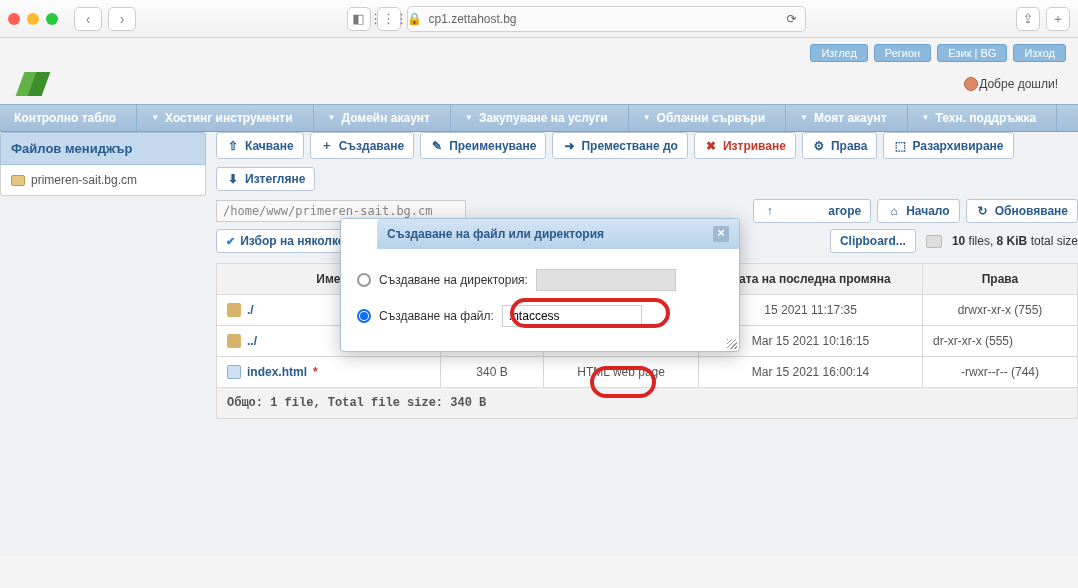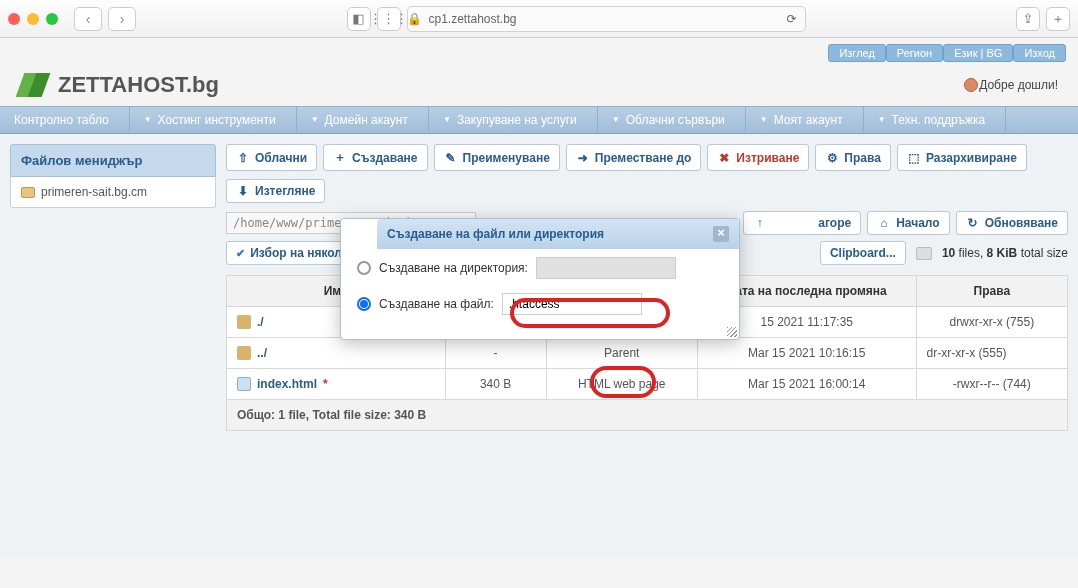--- a/index.html
+++ b/index.html
@@ -9,40 +9,40 @@
 .browser-chrome { background: linear-gradient(to bottom, #fdfdfd, #f0f0f0); height: 38px; display: flex; align-items: center; padding: 0 8px; border-bottom: 1px solid #d0d0d0; gap: 6px; }
 .traffic { display: flex; gap: 7px; margin-right: 10px; }
 .tl { width: 12px; height: 12px; border-radius: 50%; }
 .tl.red { background: #ff5f57; } .tl.yellow { background: #febc2e; } .tl.green { background: #28c840; }
 .nav-btn { width: 28px; height: 24px; border: 1px solid #ccc; border-radius: 5px; background: #fff; display: flex; align-items: center; justify-content: center; color: #888; font-size: 14px; }
 .flex1 { flex: 1; }
 .url-bar { flex: 2; height: 26px; border: 1px solid #d0d0d0; border-radius: 5px; background: #fafafa; display: flex; align-items: center; justify-content: center; font-size: 12px; color: #666; gap: 6px; }
 .small-sq { width: 24px; height: 24px; border: 1px solid #ccc; border-radius: 5px; background: #fff; display: flex; align-items: center; justify-content: center; font-size: 13px; color: #777; }
 
 
-.top-btns { display: flex; justify-content: flex-end; padding: 6px 12px; }
+.top-btns { display: flex; gap: 6px; justify-content: flex-end; padding: 6px 12px; }
 .top-btn { background: #8db9dc; color: #fff; border: 1px solid #6fa3cb; border-radius: 3px; padding: 2px 10px; font-size: 11px; }
 
 
 .site-header { display: flex; align-items: center; justify-content: space-between; padding: 4px 20px 8px; }
 .logo { display: flex; align-items: center; gap: 8px; font-size: 22px; font-weight: 700; color: #555; }
 .logo-mark { width: 30px; height: 24px; position: relative; }
 .logo-mark::before, .logo-mark::after { content: ""; position: absolute; width: 14px; height: 24px; transform: skewX(-20deg); }
 .logo-mark::before { background: #62b246; left: 0; }
 .logo-mark::after { background: #3b8f2a; left: 12px; }
 .welcome { font-size: 12px; display: flex; align-items: center; gap: 1px; color: #444; }
 .user-ic { width: 14px; height: 14px; border-radius: 50%; background: #d86; border: 1px solid #a64; }
 
 
 .menubar { background: linear-gradient(to bottom, #b7cfe4, #a1bdd9); display: flex; border-top: 1px solid #8fb0cf; border-bottom: 1px solid #7ea3c5; }
-.menu-item { padding: 6px 20px 6px 14px; color: #fff; font-size: 12px; font-weight: 400; border-right: 1px solid #8fb0cf; display: flex; align-items: center; gap: 6px; line-height: 1.2; }
+.menu-item { padding: 6px 20px 6px 14px; color: #fff; font-size: 12px; font-weight: 700; border-right: 1px solid #8fb0cf; display: flex; align-items: center; gap: 6px; line-height: 1.2; }
 .menu-item .tri { font-size: 8px; }
 
 
-.main { display: flex; padding: 10px; gap: 10px; background: #eef2f5; height: calc(100% - 38px - 34px - 54px - 38px); }
+.main { display: flex; gap: 10px; background: #eef2f5; height: calc(100% - 38px - 34px - 54px - 38px); }
 .sidebar { width: 206px; }
 .sidebar-head { background: #c4d9ec; border: 1px solid #a6c2da; padding: 8px 10px; font-weight: 700; color: #2a5c8e; border-radius: 3px 3px 0 0; font-size: 13px; }
 .sidebar-body { border: 1px solid #d0d0d0; border-top: none; padding: 8px 10px; font-size: 12px; color: #555; display: flex; align-items: center; gap: 6px; min-height: 30px; background: #fff; border-radius: 0 0 3px 3px; }
 .folder-ic { width: 14px; height: 11px; background: #e8c481; border: 1px solid #c19a4d; border-radius: 2px; }
 
 .content { flex: 1; }
 .toolbar-row { display: flex; gap: 6px; flex-wrap: wrap; margin-bottom: 8px; }
 .tb-btn { background: #fff; border: 1px solid #b8c8d8; border-radius: 3px; padding: 4px 9px; font-size: 12px; color: #2a5c8e; display: inline-flex; align-items: center; gap: 5px; font-weight: 600; }
 .tb-btn .ic { font-size: 12px; width: 14px; text-align: center; }
 .red-txt { color: #c0392b; }
@@ -54,27 +54,27 @@
 
 
 table { width: 100%; border-collapse: collapse; background: #fff; border: 1px solid #d0d0d0; margin-top: 4px; }
 th, td { border: 1px solid #d8d8d8; padding: 8px 10px; font-size: 12px; }
 th { background: #f2f2f2; font-weight: 700; }
 td { color: #555; }
 .name-cell { display: flex; align-items: center; gap: 6px; color: #2a5c8e; font-weight: 600; }
 .parent-ic { width: 14px; height: 14px; background: #d9b36b; border-radius: 2px; display: inline-block; }
 .page-ic { width: 14px; height: 14px; background: #cde0f2; border: 1px solid #8fb0cf; border-radius: 2px; display: inline-block; }
 .star { color: #c0392b; }
-tfoot td { background: #f2f2f2; font-weight: 600; }
+tfoot td { background: #f2f2f2; font-weight: 600; font-family: Liberation Mono, monospace; }
 
 
 .dialog { position: absolute; top: 218px; left: 340px; width: 400px; background: #fff; border: 1px solid #a6c2da; border-radius: 4px; box-shadow: 0 4px 18px rgba(0,0,0,0.25); z-index: 100; }
 .dlg-head { background: linear-gradient(to bottom, #d3e4f3, #b8d2ea); padding: 7px 10px; font-size: 12px; font-weight: 700; color: #2a5c8e; display: flex; justify-content: space-between; align-items: center; border-radius: 4px 4px 0 0; margin-left: 36px; }
 .dlg-close { color: #fff; background: #a0b8ce; width: 16px; height: 16px; border-radius: 2px; text-align: center; line-height: 14px; font-size: 13px; }
-.dlg-body { padding: 8px 16px 10px; }
+.dlg-body { padding: 20px 16px 10px; }
 .dlg-row { display: flex; align-items: center; gap: 8px; margin-bottom: 14px; }
 .radio { width: 14px; height: 14px; border-radius: 50%; border: 2px solid #999; display: inline-block; position: relative; }
 .radio.checked { border-color: #0d6efd; }
 .radio.checked::after { content: ""; position: absolute; width: 8px; height: 8px; background: #0d6efd; border-radius: 50%; top: 1px; left: 1px; }
 .dlg-row label { font-size: 12px; }
 .dlg-input { border: 1px solid #ccc; padding: 3px 6px; font-size: 12px; background: #fff; width: 140px; }
 .dlg-input.disabled { background: #e0e0e0; }
 .dlg-foot { display: flex; justify-content: flex-end; gap: 10px; padding: 10px 16px 18px; }
 .dlg-btn { border: 1px solid #bcd3e8; background: #fff; color: #2a7ad1; padding: 5px 14px; font-size: 13px; border-radius: 3px; font-weight: 600; }
 
@@ -115,21 +115,20 @@
 <div class="top-btns">
   <button class="top-btn">Изглед</button>
   <button class="top-btn">Регион</button>
   <button class="top-btn">Език | BG</button>
   <button class="top-btn">Изход</button>
 </div>
 
 <div class="site-header">
   <div class="logo">
     <span class="logo-mark"></span>
-    <span>ZETTAHOST.bg</span>
   </div>
   <div class="welcome">
     <span class="user-ic"></span>
     <span>Добре дошли!</span>
   </div>
 </div>
 
 <div class="menubar">
   <div class="menu-item">
       <span>Контролно табло</span>
@@ -166,21 +165,21 @@
     <div class="sidebar-body">
       <span class="folder-ic"></span>
       <span>primeren-sait.bg.cm</span>
     </div>
   </div>
 
   <div class="content">
     <div class="toolbar-row">
       <span class="tb-btn">
           <span class="ic">⇧</span>
-          <span>Облачни</span>
+          <span>Качване</span>
         </span>
       <span class="tb-btn">
           <span class="ic">＋</span>
           <span>Създаване</span>
         </span>
       <span class="tb-btn">
           <span class="ic">✎</span>
           <span>Преименуване</span>
         </span>
       <span class="tb-btn">

